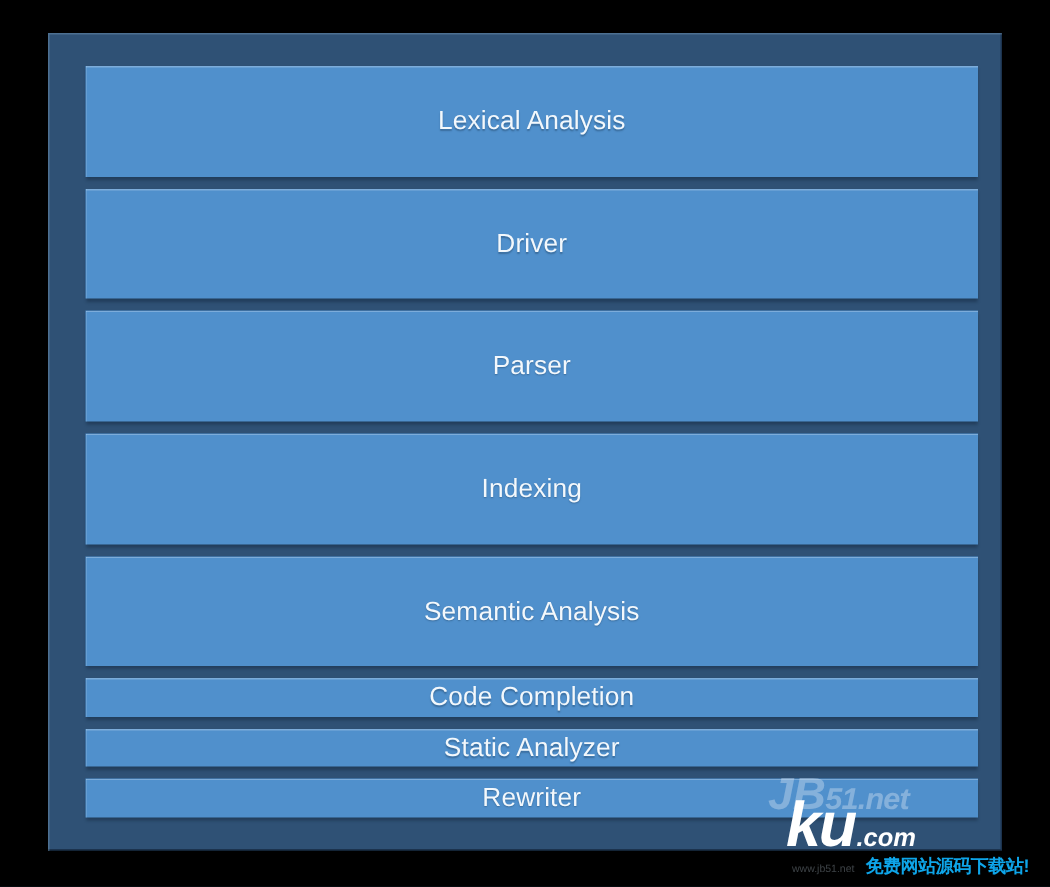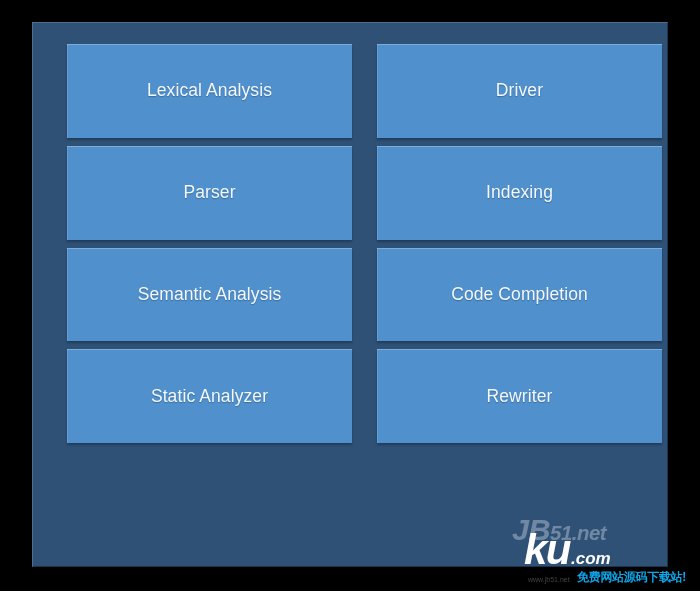--- a/index.html
+++ b/index.html
@@ -34,26 +34,26 @@
     height: 545px;
     background: #2f5175;
     box-shadow:
       inset 1px 1px 0 rgba(150,185,215,0.30),
       inset -1px -1px 0 rgba(12,28,46,0.55);
   }
 
   
   #grid {
     position: absolute;
-    left: 35px;
+    left: 25px;
     top: 22px;
     width: 595px;
     height: 501px;
     display: grid;
-    grid-template-columns: 1fr 1fr;
+    grid-template-columns: 1fr;
     grid-template-rows: repeat(5, 1fr);
     column-gap: 25px;
     row-gap: 8px;
   }
 
   .cell {
     background: #5090cc;
     display: flex;
     align-items: center;
     justify-content: center;

